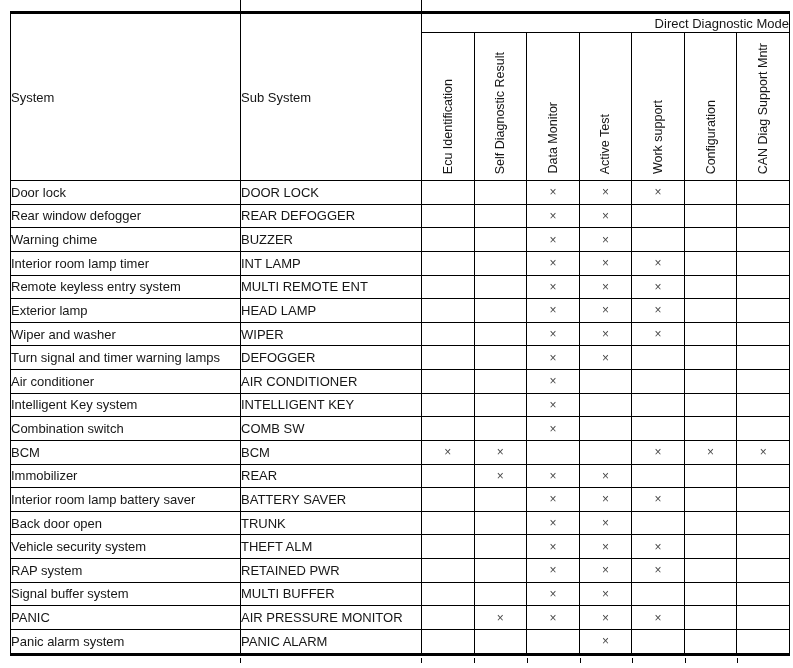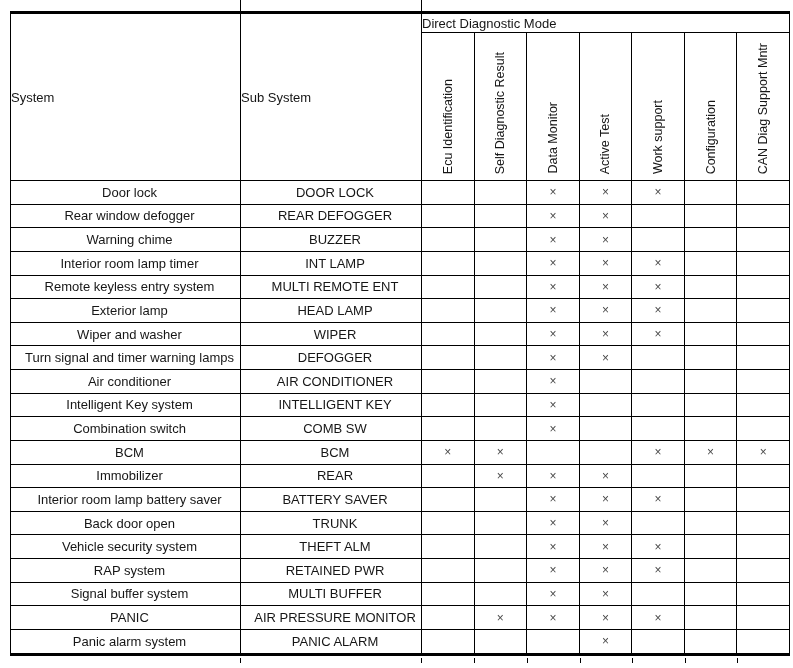--- a/index.html
+++ b/index.html
@@ -24,43 +24,42 @@
     font-weight: normal;
     background: #fff;
   }
   th.corner-head {
     font-size: 13px;
     text-align: left;
     vertical-align: middle;
   }
   th.group-head {
     font-size: 13px;
-    text-align: left;
+    text-align: right;
     vertical-align: middle;
     height: 20px;
   }
   th.mode-head {
     height: 148px;
     vertical-align: bottom;
     text-align: center;
     padding-bottom: 6px;
   }
   .vert-label {
     display: block;
     writing-mode: vertical-rl;
     transform: rotate(180deg);
     margin: 0 auto;
     font-size: 12.5px;
     line-height: 14px;
     white-space: nowrap;
   }
   td.sys-cell, td.sub-cell {
     font-size: 13px;
-    text-align: center;
-    padding-left: 8px;
+    text-align: left;
     white-space: nowrap;
     overflow: hidden;
   }
   td.mark-cell {
     font-size: 12px;
     text-align: center;
     vertical-align: middle;
     color: #4a4a4a;
   }
   .stub {

